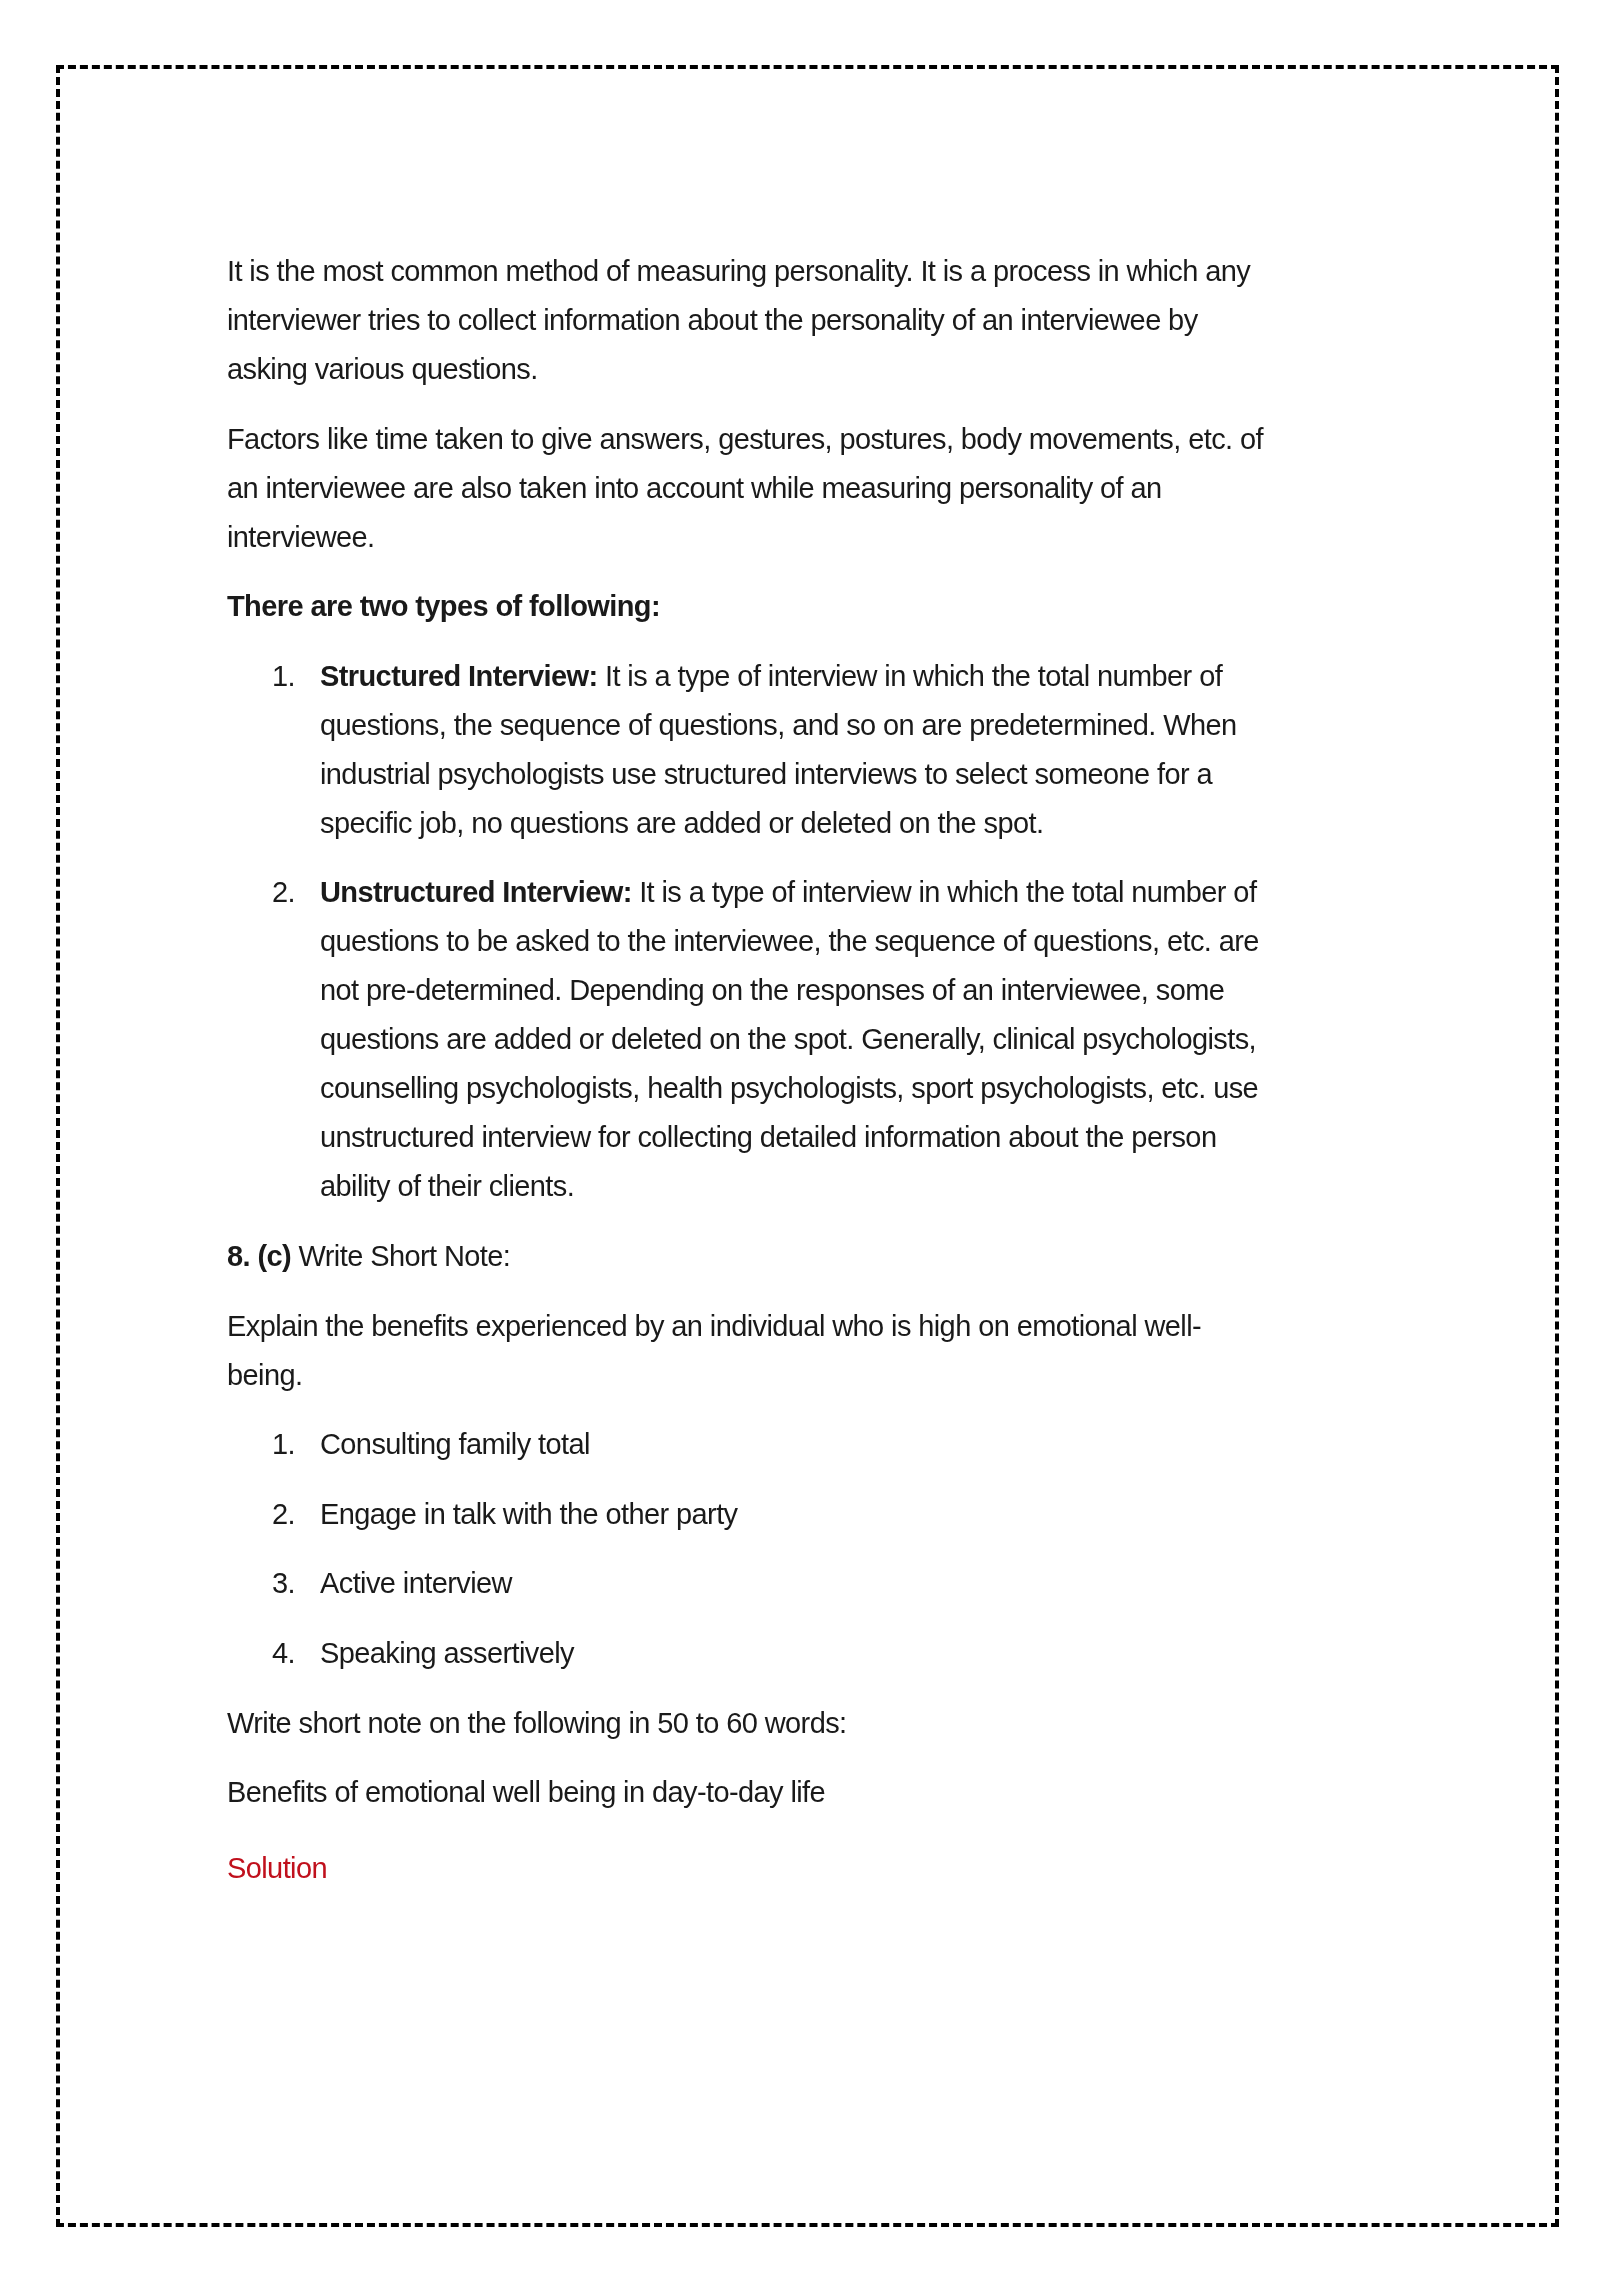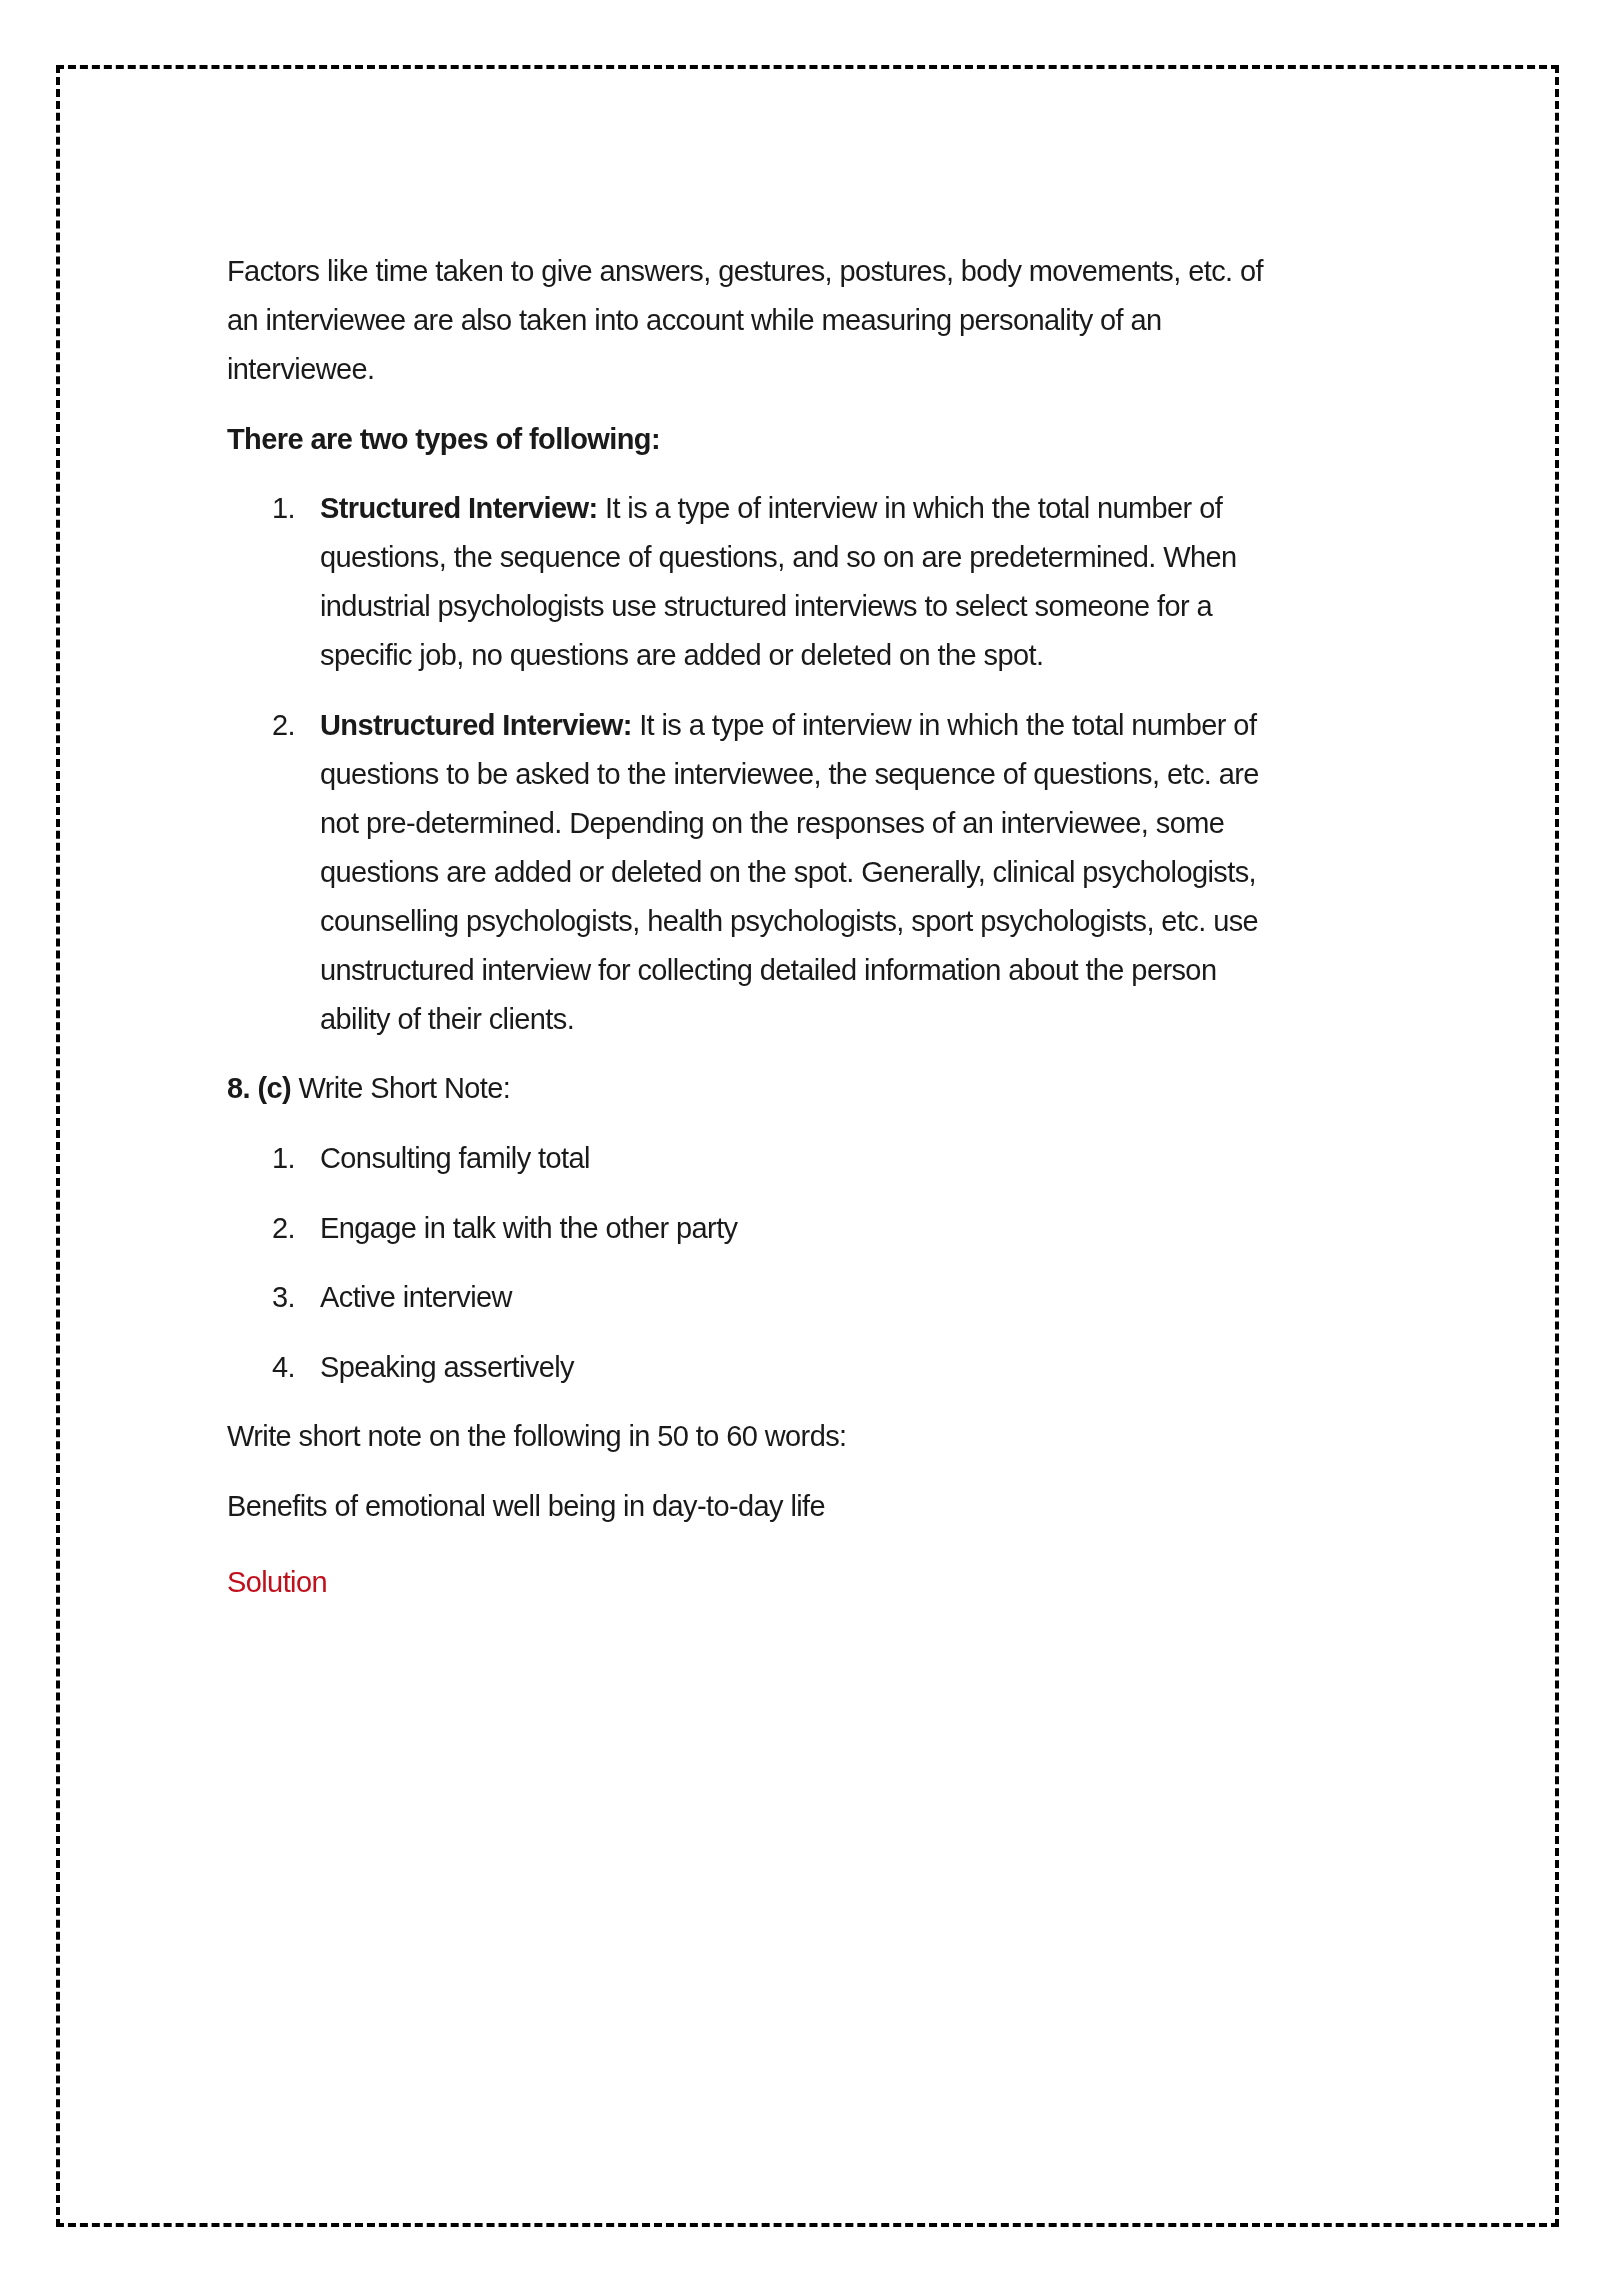--- a/index.html
+++ b/index.html
@@ -15,40 +15,45 @@
   .list li { position: relative; padding-left: 93px; margin-bottom: 20.6px; white-space: pre-line; }
   .list li .num { position: absolute; left: 45px; top: 0; }
   .red { color: #c0101c; margin-top: 27px; }
 </style>
 </head>
 <body>
 
 <div class="frame"></div>
 
 <div class="content">
+  <p class="para">It is the most common method of measuring personality. It is a process in which any
+interviewer tries to collect information about the personality of an interviewee by
+asking various questions.</p>
   <p class="para">Factors like time taken to give answers, gestures, postures, body movements, etc. of
 an interviewee are also taken into account while measuring personality of an
 interviewee.</p>
   <p class="para bold">There are two types of following:</p>
 
   <ol class="list">
     <li><span class="num">1.</span><span class="bold">Structured Interview:</span><span> It is a type of interview in which the total number of
 questions, the sequence of questions, and so on are predetermined. When
 industrial psychologists use structured interviews to select someone for a
 specific job, no questions are added or deleted on the spot.</span></li>
     <li><span class="num">2.</span><span class="bold">Unstructured Interview:</span><span> It is a type of interview in which the total number of
 questions to be asked to the interviewee, the sequence of questions, etc. are
 not pre-determined. Depending on the responses of an interviewee, some
 questions are added or deleted on the spot. Generally, clinical psychologists,
 counselling psychologists, health psychologists, sport psychologists, etc. use
 unstructured interview for collecting detailed information about the person
 ability of their clients.</span></li>
   </ol>
 
   <p class="para"><span class="bold">8. (c)</span><span> Write Short Note:</span></p>
+  <p class="para">Explain the benefits experienced by an individual who is high on emotional well-
+being.</p>
 
   <ol class="list">
     <li><span class="num">1.</span><span>Consulting family total</span></li>
     <li><span class="num">2.</span><span>Engage in talk with the other party</span></li>
     <li><span class="num">3.</span><span>Active interview</span></li>
     <li><span class="num">4.</span><span>Speaking assertively</span></li>
   </ol>
 
   <p class="para">Write short note on the following in 50 to 60 words:</p>
   <p class="para">Benefits of emotional well being in day-to-day life</p>

